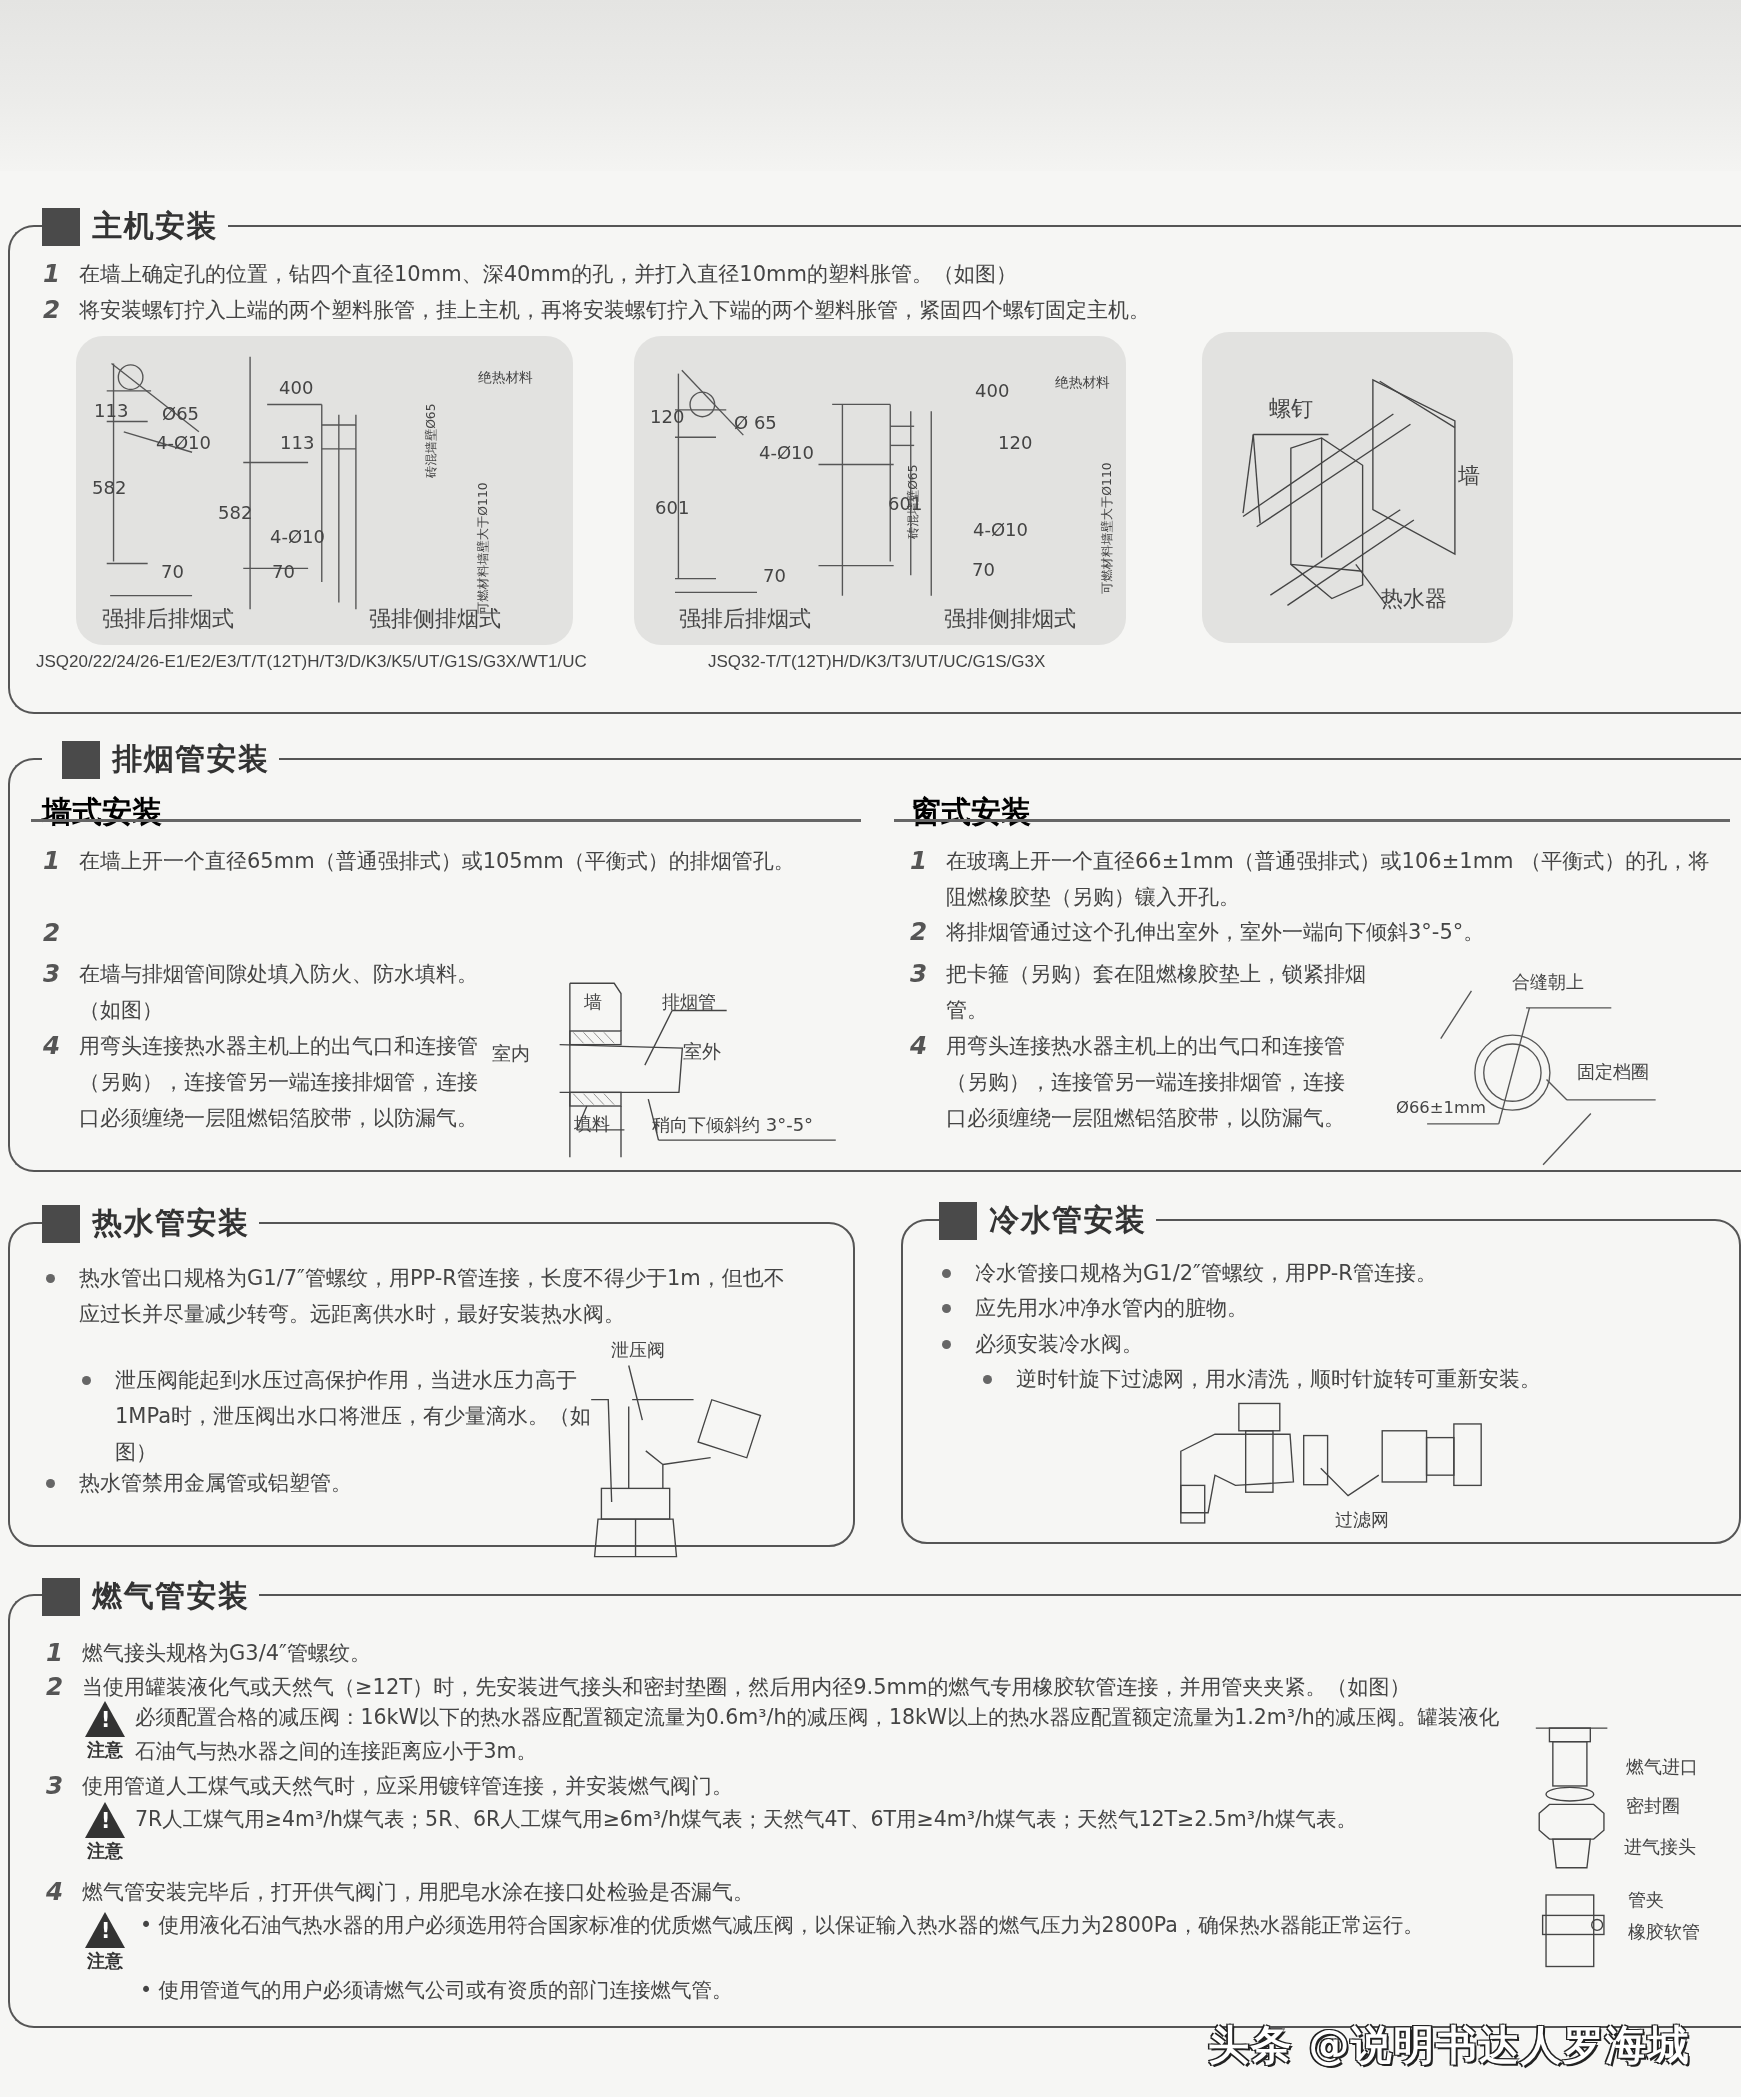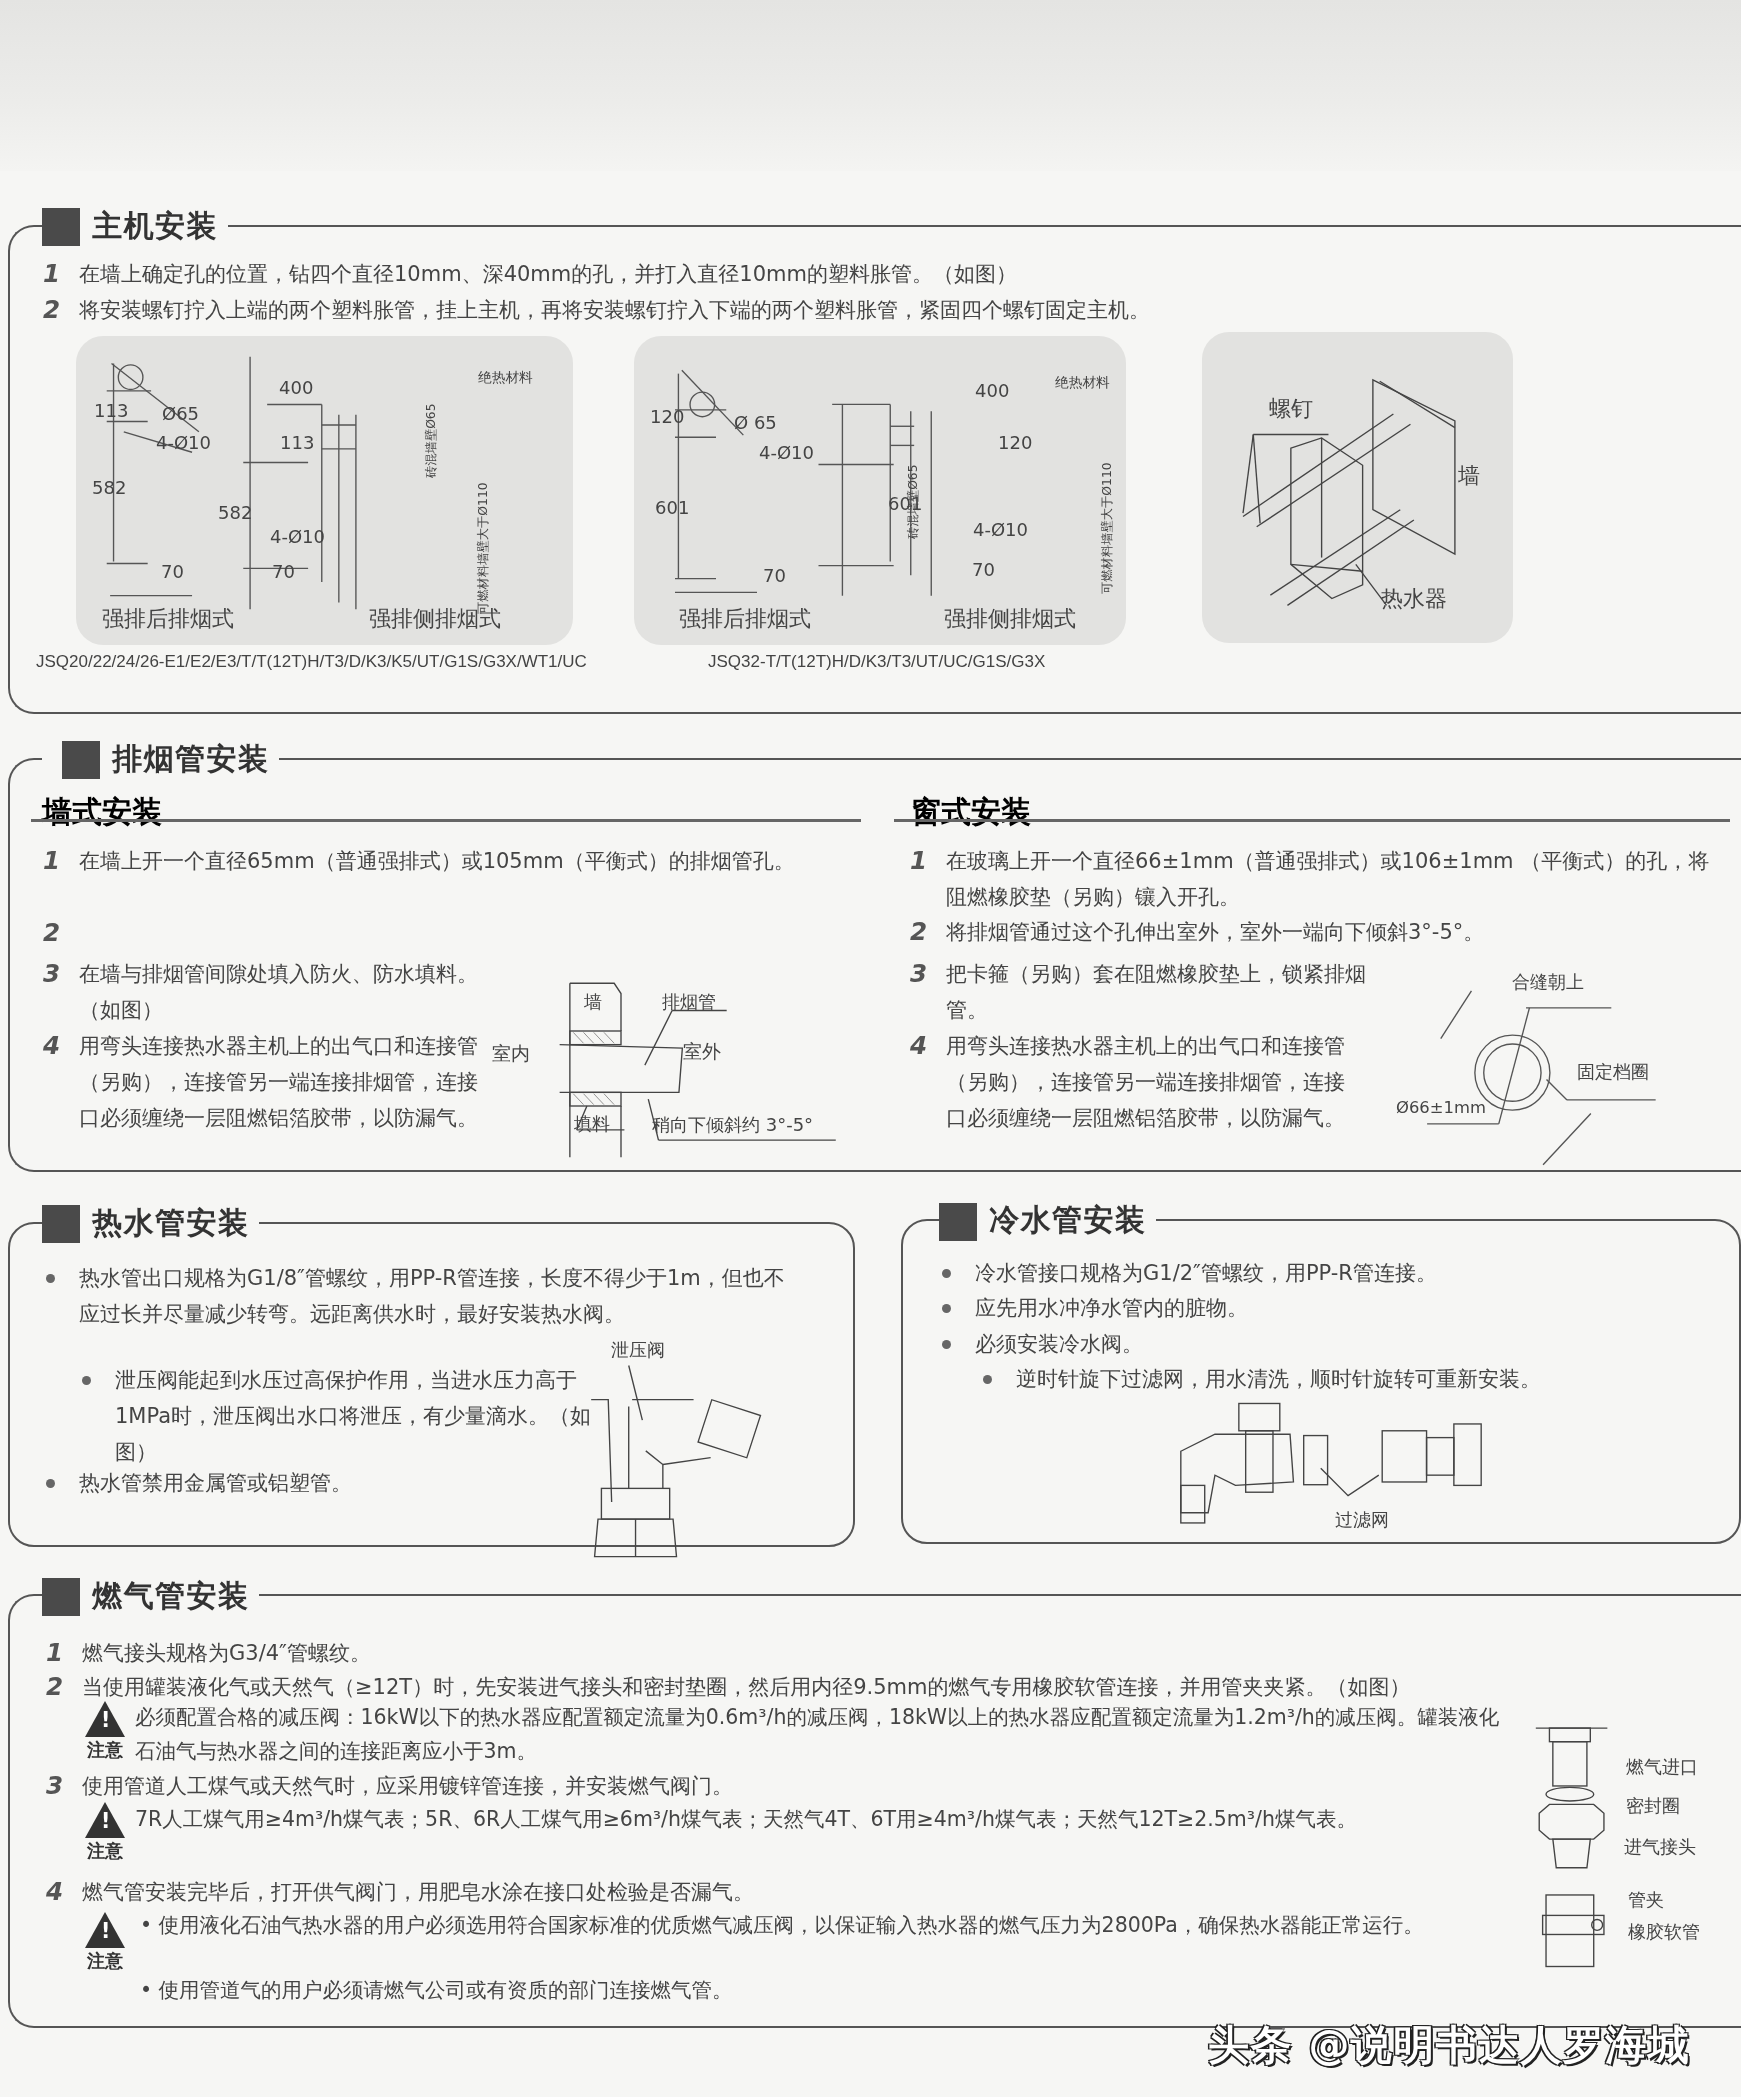--- a/index.html
+++ b/index.html
@@ -242,41 +242,41 @@
 </svg>
 <span class="lbl" style="left:1512px;top:970px;">合缝朝上</span>
 <span class="lbl" style="left:1577px;top:1060px;">固定档圈</span>
 <span class="lbl" style="left:1396px;top:1098px;font-size:16.4px;">Ø66±1mm</span>
 
 <div class="section" style="left:8.2px;top:1222px;width:843px;height:321px;"></div>
 <div class="sec-head" style="left:42px;top:1203px;">
   <div class="sec-sq"></div>
   <span class="sec-title">热水管安装</span>
 </div>
-<div class="bullet" style="left:79px;top:1260px;width:710px;">热水管出口规格为G1/8″管螺纹，用PP-R管连接，长度不得少于1m，但也不应过长并尽量减少转弯。远距离供水时，最好安装热水阀。</div>
+<div class="bullet" style="left:79px;top:1260px;width:710px;">热水管出口规格为G1/7″管螺纹，用PP-R管连接，长度不得少于1m，但也不应过长并尽量减少转弯。远距离供水时，最好安装热水阀。</div>
 <div class="bullet" style="left:74px;top:1362px;width:498px;margin-left:41px;">泄压阀能起到水压过高保护作用，当进水压力高于1MPa时，泄压阀出水口将泄压，有少量滴水。（如图）</div>
 <div class="bullet" style="left:79px;top:1465px;width:498px;">热水管禁用金属管或铝塑管。</div>
 <span class="lbl" style="left:611px;top:1338px;">泄压阀</span>
 <svg style="left:574px;top:1386px;" width="205" height="157" viewBox="0 0 300 230">
   <g stroke="#444" stroke-width="2" fill="none">
     <polyline points="25,20 50,20 55,170"></polyline>
     <polyline points="85,20 175,20"></polyline>
     <line x1="80" y1="30" x2="80" y2="150"></line>
     <polyline points="105,95 130,115 130,150"></polyline>
     <line x1="130" y1="115" x2="200" y2="105"></line>
     <rect x="190" y="30" width="75" height="65" transform="rotate(18 227 62)"></rect>
     <rect x="40" y="150" width="100" height="45"></rect>
     <polygon points="35,195 145,195 150,250 30,250"></polygon>
     <line x1="90" y1="195" x2="90" y2="250"></line>
     <line x1="80" y1="-30" x2="100" y2="50"></line>
   </g>
 </svg>
 
 <div class="section" style="left:901px;top:1219px;width:836px;height:321px;"></div>
-<div class="sec-head" style="left:939px;top:1200px;align-items:flex-end;">
+<div class="sec-head" style="left:939px;top:1200px;">
   <div class="sec-sq"></div>
   <span class="sec-title">冷水管安装</span>
 </div>
 <div class="bullet" style="left:975px;top:1255px;width:737px;">冷水管接口规格为G1/2″管螺纹，用PP-R管连接。</div>
 <div class="bullet" style="left:975px;top:1290px;width:737px;">应先用水冲净水管内的脏物。</div>
 <div class="bullet" style="left:975px;top:1326px;width:737px;">必须安装冷水阀。</div>
 <div class="bullet" style="left:1016px;top:1361px;width:737px;">逆时针旋下过滤网，用水清洗，顺时针旋转可重新安装。</div>
 <svg style="left:1174px;top:1393px;" width="314" height="137" viewBox="0 0 460 200">
   <g stroke="#444" stroke-width="2" fill="none">
     <rect x="95" y="15" width="60" height="40"></rect>

